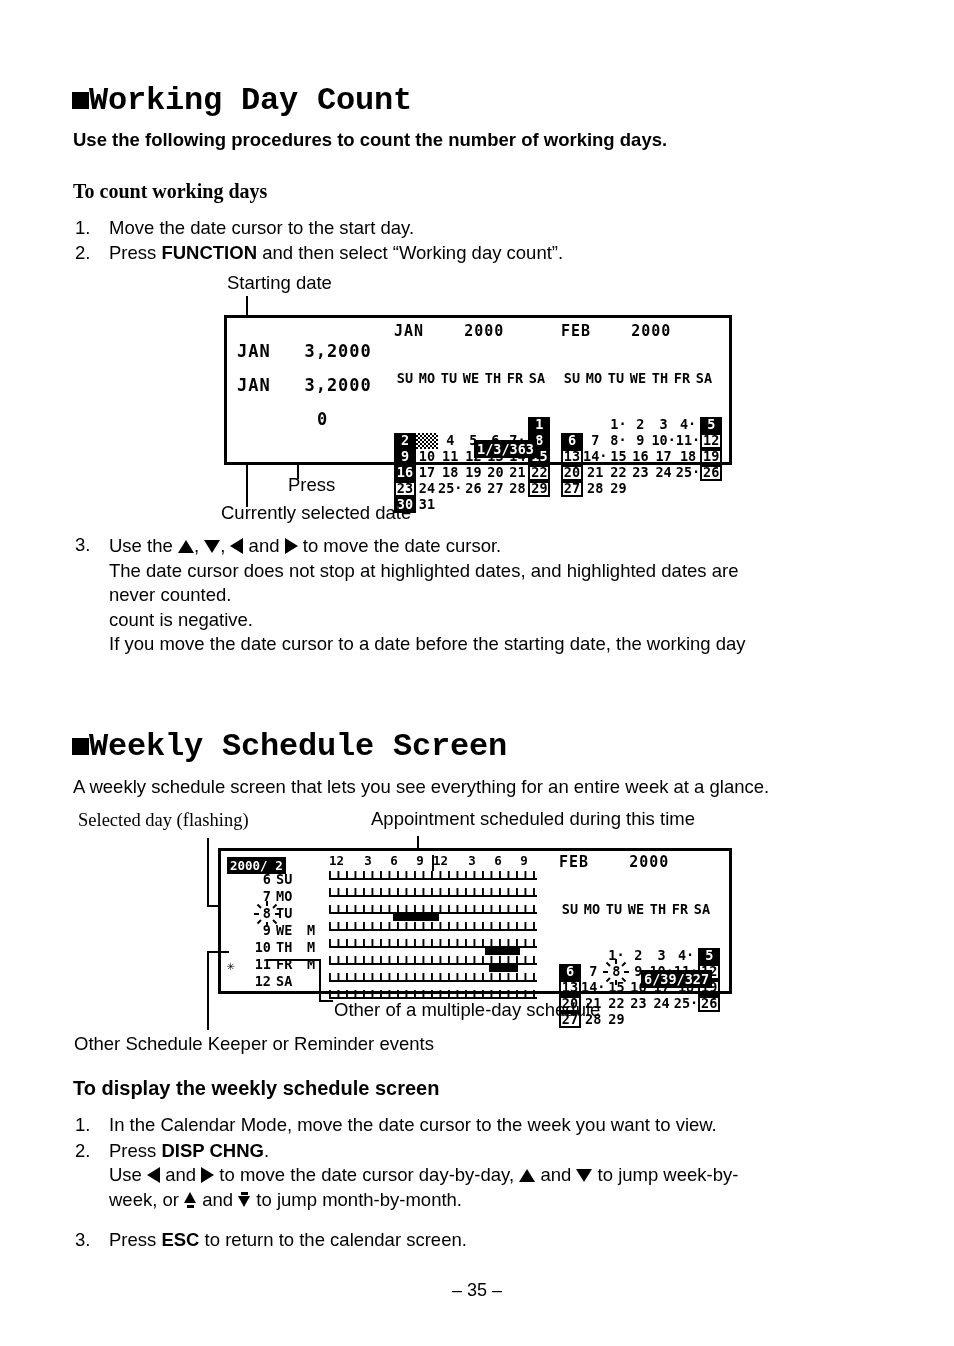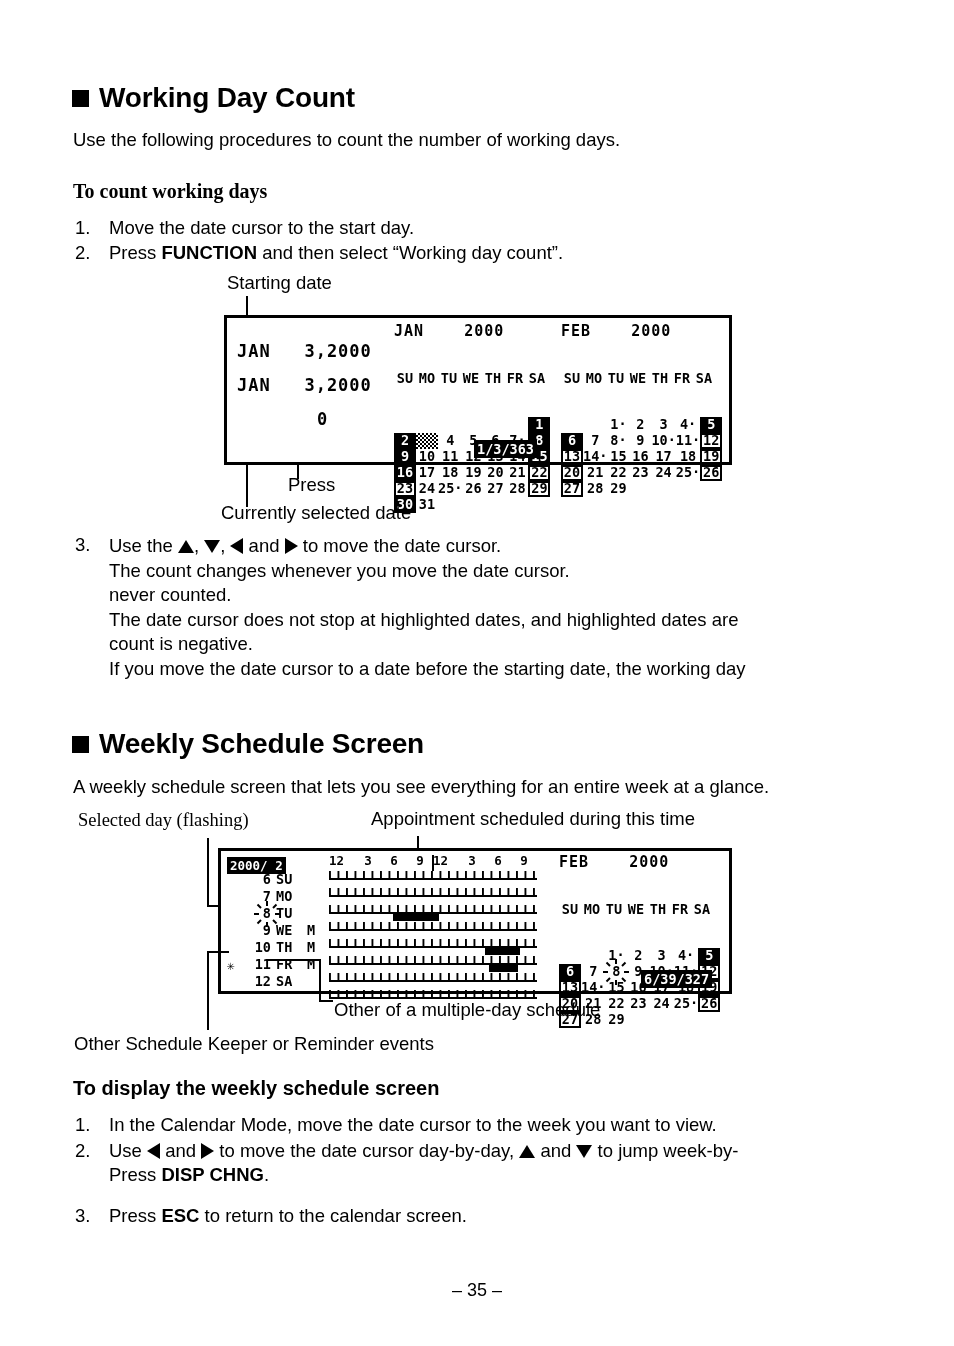--- a/index.html
+++ b/index.html
@@ -10,27 +10,27 @@
     background: #ffffff;
     font-family: "Liberation Sans", sans-serif;
     color: #000000;
     position: relative;
     overflow: hidden;
   }
   .page { position:relative; width:954px; height:1346px; padding: 0; }
 
   
   h1.sec {
-    font-size: 28px;
+    font-size: 32px;
     font-weight: bold;
     margin: 0;
     letter-spacing: -0.2px;
     display: flex;
     align-items: center;
-    gap: 10px;
+    font-family: Liberation Mono, monospace;
   }
   .sq { display:inline-block; width:17px; height:17px; background:#000; }
   h2.sub {
     font-size: 20px;
     font-weight: bold;
     margin: 0;
   }
   p.body { font-size:18.5px; margin:0; line-height:1.32; }
 
   ol.steps { margin:0; padding:0; list-style:none; }
@@ -117,21 +117,21 @@
 
 <div class="page">
 
   <div style="position:absolute; left:72px; top:82px;">
     <h1 class="sec">
       <span class="sq"></span>
       <span>Working Day Count</span>
     </h1>
   </div>
 
-  <p class="body" style="position:absolute; left:73px; top:128px; width:820px;">Use the following procedures to count the number of working days.</p>
+  <p class="body" style="position:absolute; left:73px; top:128px; width:820px;font-weight:bold;">Use the following procedures to count the number of working days.</p>
 
   <h2 class="sub" style="position:absolute; left:73px; top:180px;font-family:Liberation Serif, serif;">To count working days</h2>
 
   <ol class="steps" style="position:absolute; left:75px; top:216px; width:820px;">
     <li>
       <span class="num">1.</span>
       <span class="txt">Move the date cursor to the start day.</span>
     </li>
     <li>
       <span class="num">2.</span>
@@ -285,23 +285,22 @@
   <div class="vline" style="left:246px; top:465px; height:42px;"></div>
   <div class="vline" style="left:297px; top:465px; height:14px;"></div>
   <div class="callout" style="left:288px; top:474px;">Press</div>
   <div class="callout" style="left:221px; top:502px;">Currently selected date</div>
 
   <div style="position:absolute; left:75px; top:534px; width:830px;">
     <div style="display:flex;">
       <span class="num" style="width:34px;flex:0 0 34px;font-size:18.5px;">3.</span>
       <div style="flex:1; font-size:18.5px; line-height:1.33;">
         <div><span>Use the </span><span class="tri-up"></span><span>, </span><span class="tri-dn"></span><span>, </span><span class="tri-lf"></span><span> and </span><span class="tri-rt"></span><span> to move the date cursor.</span></div>
-        <div>The count changes whenever you move the date cursor.</div>
+        <div>The date cursor does not stop at highlighted dates, and highlighted dates are</div>
         <div>never counted.</div>
-        <div>The date cursor does not stop at highlighted dates, and highlighted dates are</div>
         <div>count is negative.</div>
         <div>If you move the date cursor to a date before the starting date, the working day</div>
       </div>
     </div>
   </div>
 
   <div style="position:absolute; left:72px; top:728px;text-align:right;">
     <h1 class="sec">
       <span class="sq"></span>
       <span>Weekly Schedule Screen</span>
@@ -484,22 +483,23 @@
   <h2 class="sub" style="position:absolute; left:73px; top:1077px;">To display the weekly schedule screen</h2>
 
   <div style="position:absolute; left:75px; top:1113px; width:830px;">
     <div style="display:flex; font-size:18.5px; line-height:1.33;">
       <span style="width:34px;flex:0 0 34px;">1.</span>
       <span style="flex:1;">In the Calendar Mode, move the date cursor to the week you want to view.</span>
     </div>
     <div style="display:flex; font-size:18.5px; line-height:1.33; margin-top:1px;">
       <span style="width:34px;flex:0 0 34px;">2.</span>
       <div style="flex:1;">
+        <div><span>Press </span><b>DISP CHNG</b><span>.</span></div>
         <div><span>Use </span><span class="tri-lf"></span><span> and </span><span class="tri-rt"></span><span> to move the date cursor day-by-day, </span><span class="tri-up"></span><span> and </span><span class="tri-dn"></span><span> to jump week-by-</span></div>
-        <div><span>Press </span><b>DISP CHNG</b><span>.</span></div>
+        <div><span>week, or </span><span class="tri-up-b"></span><span> and </span><span class="tri-dn-b"></span><span> to jump month-by-month.</span></div>
       </div>
     </div>
     <div style="display:flex; font-size:18.5px; line-height:1.33; margin-top:16px;">
       <span style="width:34px;flex:0 0 34px;">3.</span>
       <span style="flex:1;"><span>Press </span><b>ESC</b><span> to return to the calendar screen.</span></span>
     </div>
   </div>
 
   <div class="footer" style="top:1280px;">– 35 –</div>
 

